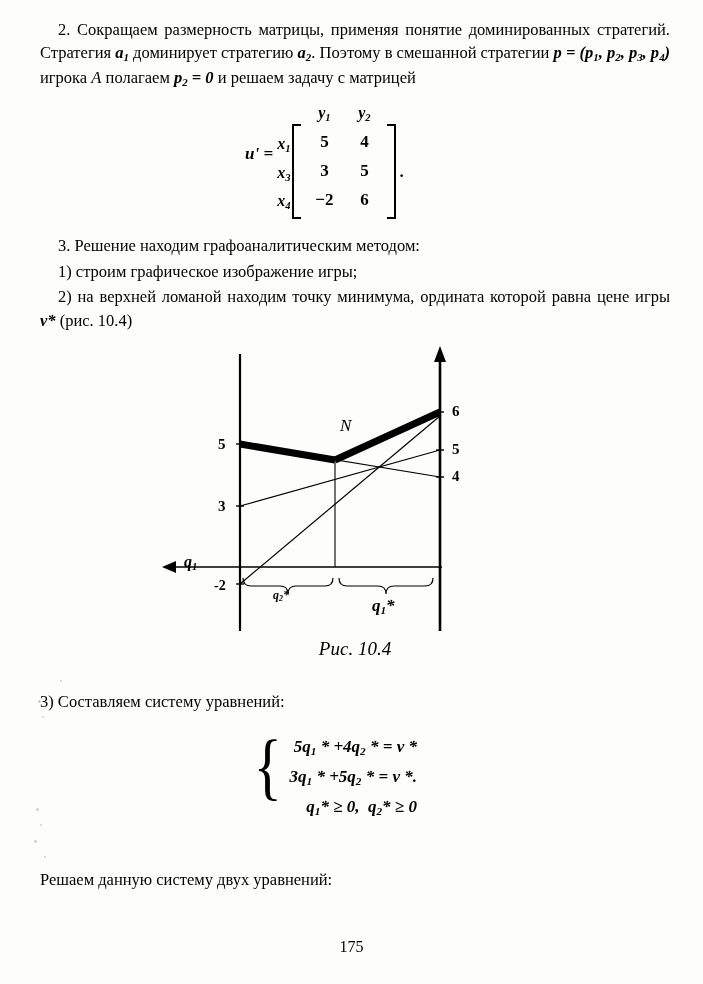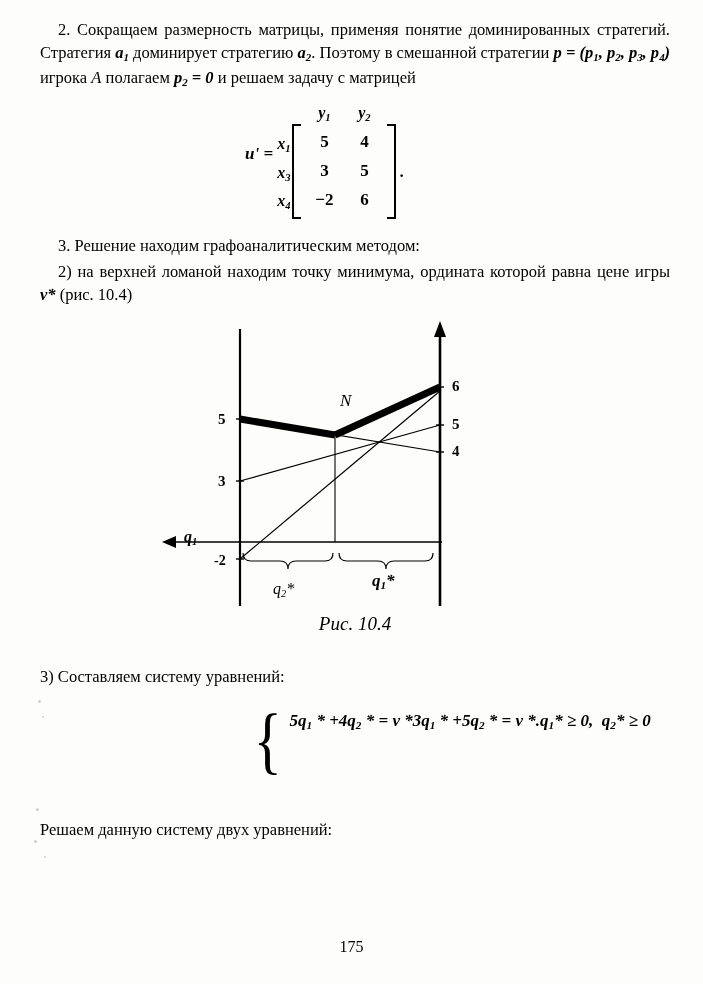--- a/index.html
+++ b/index.html
@@ -164,26 +164,27 @@
   .brace {
     font-size: 74px;
     line-height: 0.92;
     font-weight: 400;
     margin-right: 4px;
     font-family: "Liberation Serif", serif;
     transform: scaleX(0.8);
   }
   .eqs {
     display: flex;
-    flex-direction: row;
+    flex-direction: column;
     justify-content: center;
     font-weight: bold;
     font-style: italic;
     font-size: 17px;
     line-height: 1.78;
+    text-align: right;
   }
   .pagenum {
     position: absolute;
     left: 0;
     top: 938px;
     width: 703px;
     text-align: center;
     font-size: 16px;
   }
   .speck {
@@ -249,20 +250,21 @@
               <span>−2</span>
               <span>6</span>
             </div>
           </div>
         </div>
         <div class="matdot">.</div>
       </div>
     </div>
 
     <p class="para indent" style="margin-top:18px;">3. Решение находим графоаналитическим методом:</p>
+    <p class="para indent">1) строим графическое изображение игры;</p>
     <p class="para indent">
       <span>2) на верхней ломаной находим точку минимума, ордината которой равна цене игры</span>
       <span class="bi">v*</span>
       <span>(рис. 10.4)</span>
     </p>
 
     <div class="figure">
       <svg width="630" height="300" viewBox="0 0 630 300">
 
         <line x1="200" y1="8" x2="200" y2="285" stroke="#000" stroke-width="2.2"></line>
@@ -306,37 +308,37 @@
       <div style="position:absolute;left:412px;top:95px;font-weight:bold;font-size:15px;">5</div>
       <div style="position:absolute;left:412px;top:122px;font-weight:bold;font-size:15px;">4</div>
 
       
       <div style="position:absolute;left:300px;top:70px;font-style:italic;font-size:17px;">N</div>
 
       
       <div style="position:absolute;left:144px;top:207px;font-weight:bold;font-style:italic;font-size:16px;">q<sub>1</sub></div>
 
       
-      <div style="position:absolute;left:233px;top:259px;font-weight:normal;font-style:italic;font-size:16px;">q<sub>2</sub>*</div>
+      <div style="position:absolute;left:233px;top:242px;font-weight:bold;font-style:italic;font-size:12px;">q<sub>2</sub>*</div>
       <div style="position:absolute;left:332px;top:250px;font-weight:bold;font-style:italic;font-size:17px;">q<sub>1</sub>*</div>
 
       <div class="figcaption">Рис. 10.4</div>
     </div>
 
     <p class="para bold" style="margin-top:14px;font-size:16.5px;">3) Составляем систему уравнений:</p>
 
     <div class="system-block">
       <div class="system">
         <div class="brace">{</div>
         <div class="eqs">
           <div>5q<sub>1</sub>&nbsp;*&nbsp;+4q<sub>2</sub>&nbsp;*&nbsp;=&nbsp;<span style="font-weight:bold;">v</span>&nbsp;*</div>
           <div>3q<sub>1</sub>&nbsp;*&nbsp;+5q<sub>2</sub>&nbsp;*&nbsp;=&nbsp;<span style="font-weight:bold;">v</span>&nbsp;*.</div>
           <div>q<sub>1</sub>*&nbsp;≥&nbsp;0,&nbsp;&nbsp;q<sub>2</sub>*&nbsp;≥&nbsp;0</div>
         </div>
       </div>
     </div>
 
-    <p class="para bold" style="margin-top:0;">Решаем данную систему двух уравнений:</p>
+    <p class="para bold" style="margin-top:24px;">Решаем данную систему двух уравнений:</p>
 
   </div>
 
   <div class="pagenum">175</div>
 </div>
 
 </body></html>

